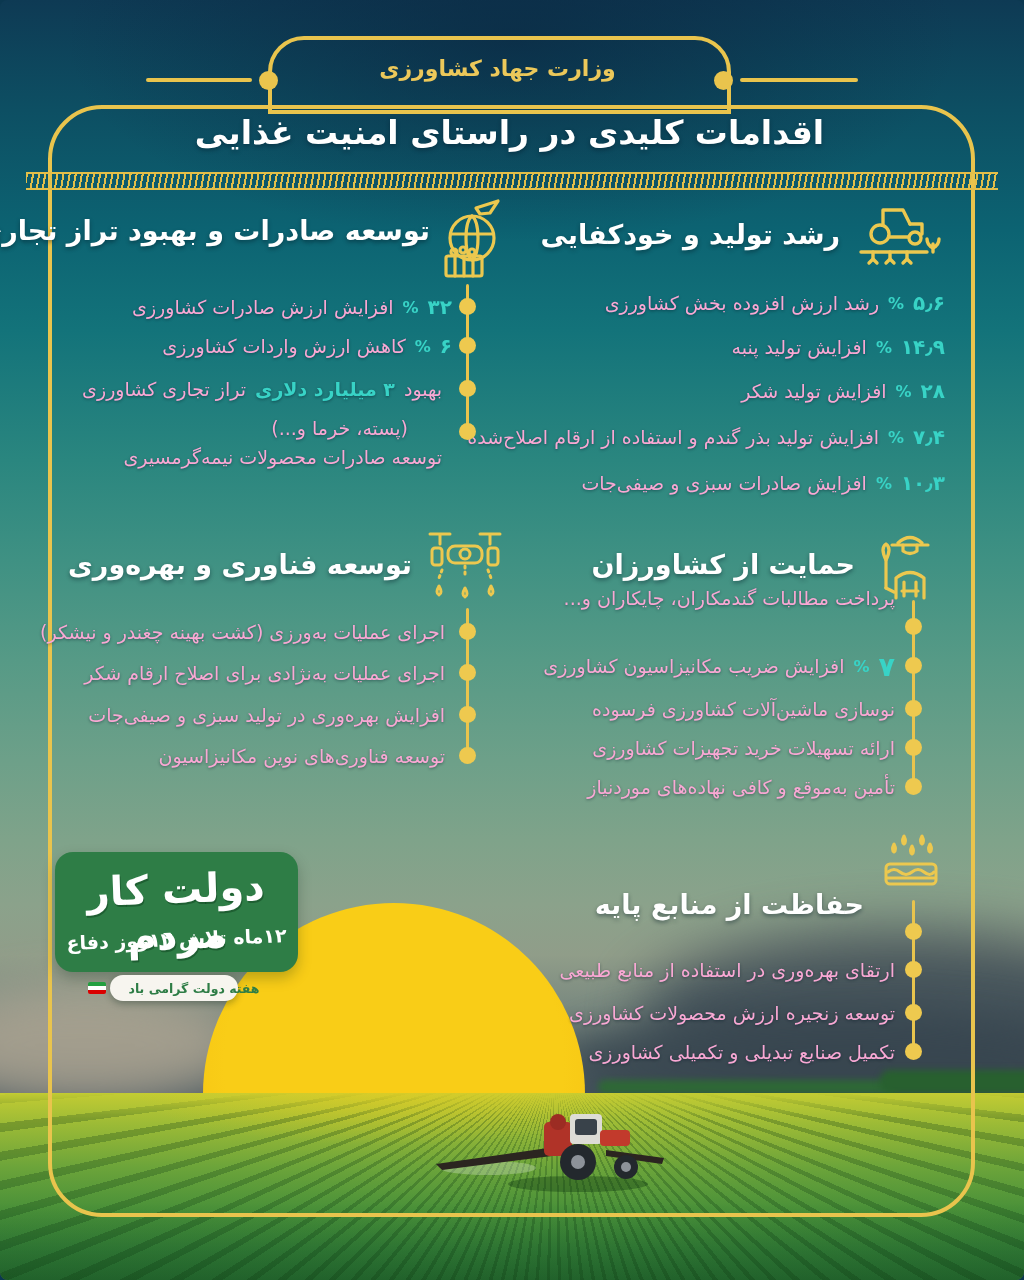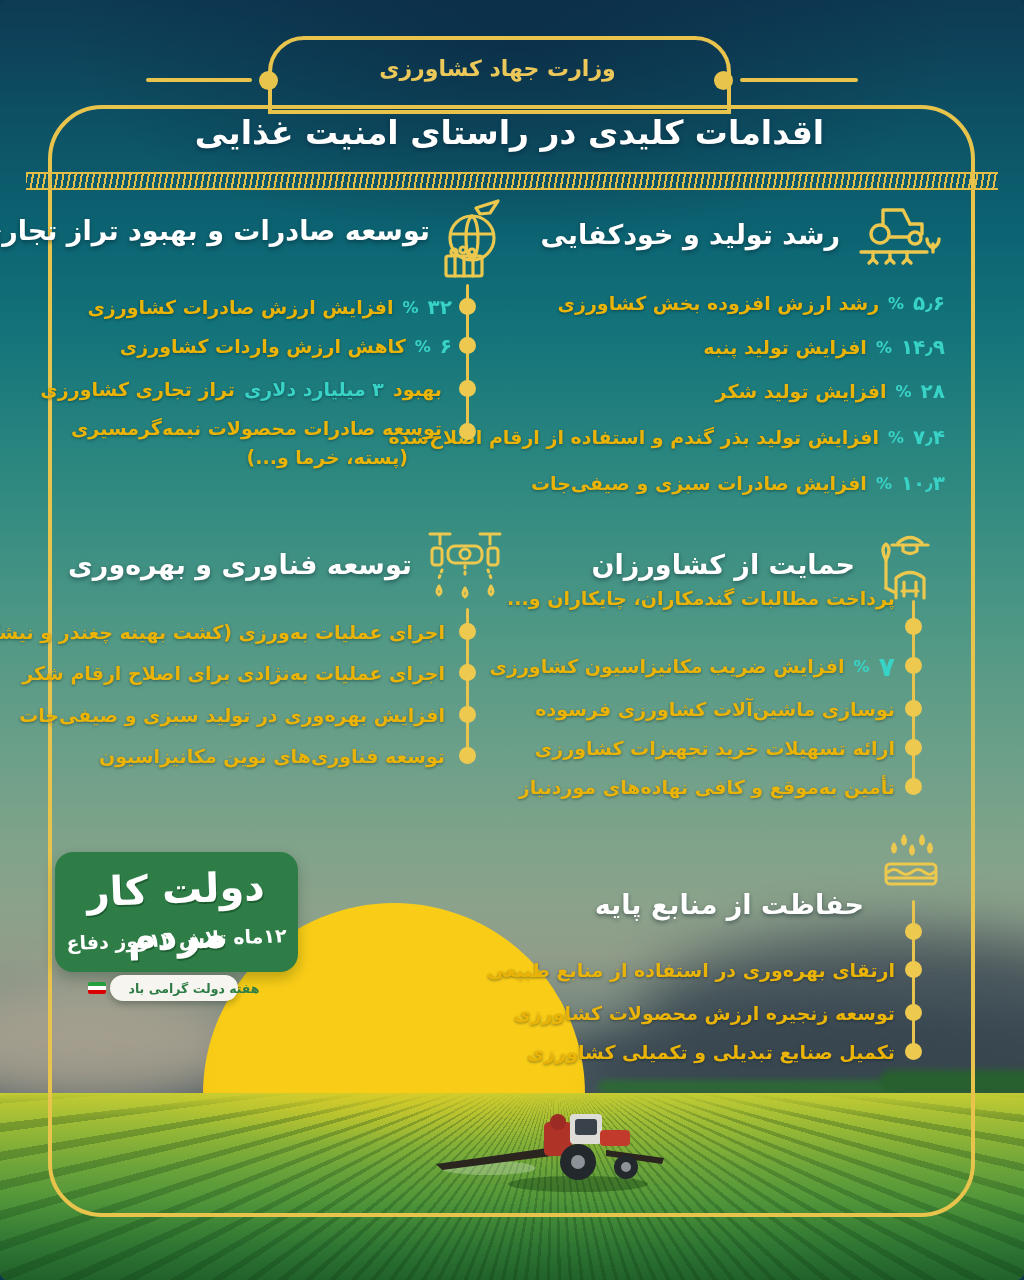--- a/index.html
+++ b/index.html
@@ -59,21 +59,21 @@
   .sec-title{position:absolute;color:#fff;font-size:27px;font-weight:800;white-space:nowrap;
     text-shadow:0 2px 4px rgba(0,25,35,.45);}
   .icon-box{position:absolute;color:#ecc84f;}
   .icon-box svg{display:block;}
   .timeline{position:absolute;width:3px;background:#e9c44d;border-radius:2px;}
   .tdot{position:absolute;width:17px;height:17px;border-radius:50%;background:#eec94f;}
   .item{position:absolute;display:flex;align-items:center;gap:9px;white-space:nowrap;height:40px;}
   .item .num{color:#38d3c6;font-size:20px;font-weight:800;line-height:1;}
   .item .num.sm{font-size:27px;}
   .item .pct{color:#38d3c6;font-size:16px;font-weight:700;}
-  .item .txt{color:#eab308;font-size:19px;font-weight:700;text-shadow:0 1px 3px rgba(0,25,35,.45);}
+  .item .txt{color:#f9a8d4;font-size:19px;font-weight:400;text-shadow:0 1px 3px rgba(0,25,35,.45);}
   .item .hl{color:#38d3c6;font-weight:800;}
   .item.block{display:block;height:auto;text-align:right;line-height:1.55;}
   .item.block .line2{padding-right:34px;}
   
   .gov-badge{position:absolute;left:55px;top:852px;width:243px;height:120px;border-radius:18px;
     background:#2e7d46;box-shadow:0 6px 14px rgba(0,30,15,.25);}
   .gov-main{position:absolute;left:0;top:14px;width:100%;text-align:center;color:#fff;
     font-size:40px;font-weight:800;transform:rotate(-2deg);text-shadow:1px 2px 0 rgba(0,40,15,.35);}
   .gov-sub{position:absolute;left:0;top:76px;width:100%;text-align:center;color:#fff;
     font-size:19px;font-weight:800;transform:rotate(-2deg);}
@@ -199,22 +199,22 @@
     <span class="num">۶</span>
     <span class="pct">%</span>
     <span class="txt">کاهش ارزش واردات کشاورزی</span>
   </div>
   <div class="item" style="right:582px;top:369px;">
     <span class="txt">بهبود</span>
     <span class="txt hl">۳ میلیارد دلاری</span>
     <span class="txt">تراز تجاری کشاورزی</span>
   </div>
   <div class="item block" style="right:582px;top:414px;">
+    <div class="txt line2">(پسته، خرما و...)</div>
     <div class="txt">توسعه صادرات محصولات نیمه‌گرمسیری</div>
-    <div class="txt line2">(پسته، خرما و...)</div>
   </div>
 
   <div class="icon-box" style="right:88px;top:530px;">
     <svg width="60" height="70" viewBox="0 0 60 70" fill="none" stroke="currentColor" stroke-width="3.2" stroke-linecap="round" stroke-linejoin="round">
       <path d="M22 13 q12 -11 24 0"></path>
       <path d="M16 15 h36"></path>
       <path d="M27 15 v6 q7 5 14 0 v-6"></path>
       <path d="M20 68 v-20 q14 -11 28 0 v20"></path>
       <path d="M28 52 v14 m12 -14 v14 m-14 -5 h16"></path>
       <path d="M10 30 v28"></path>

